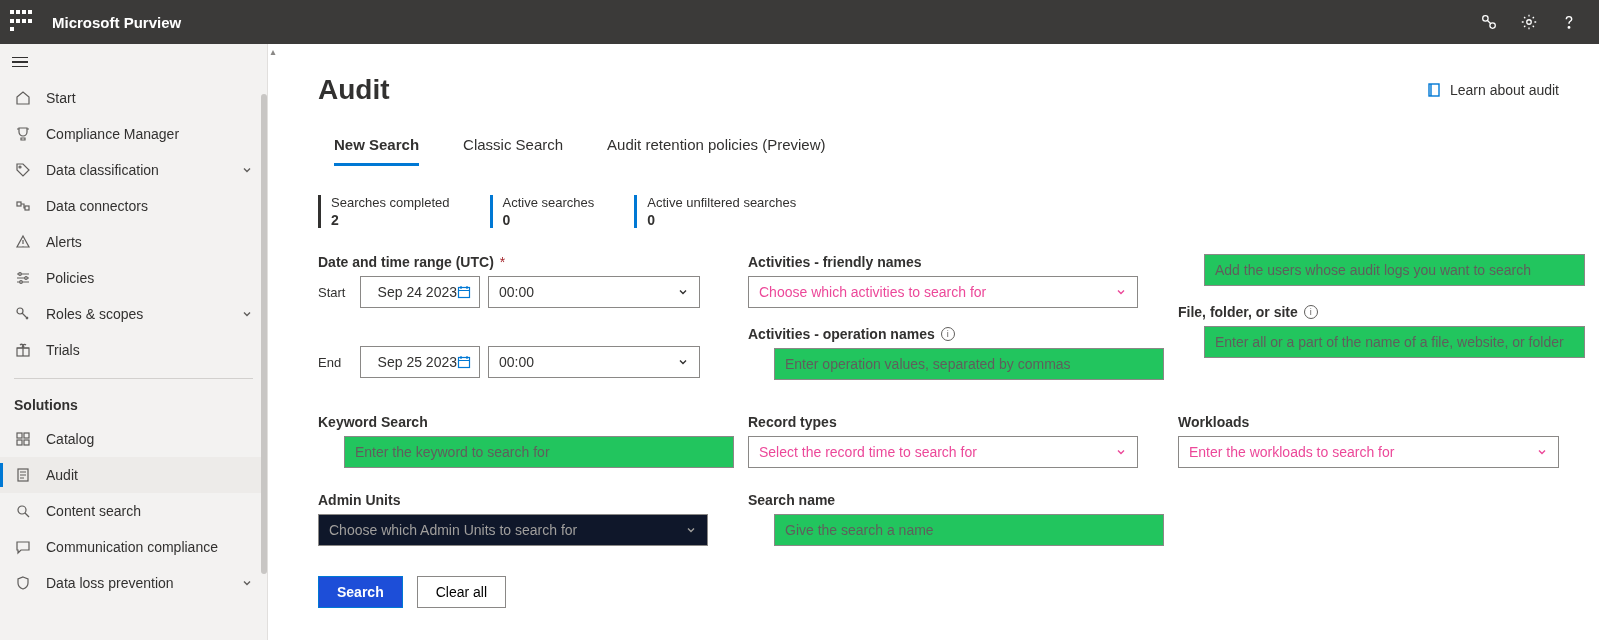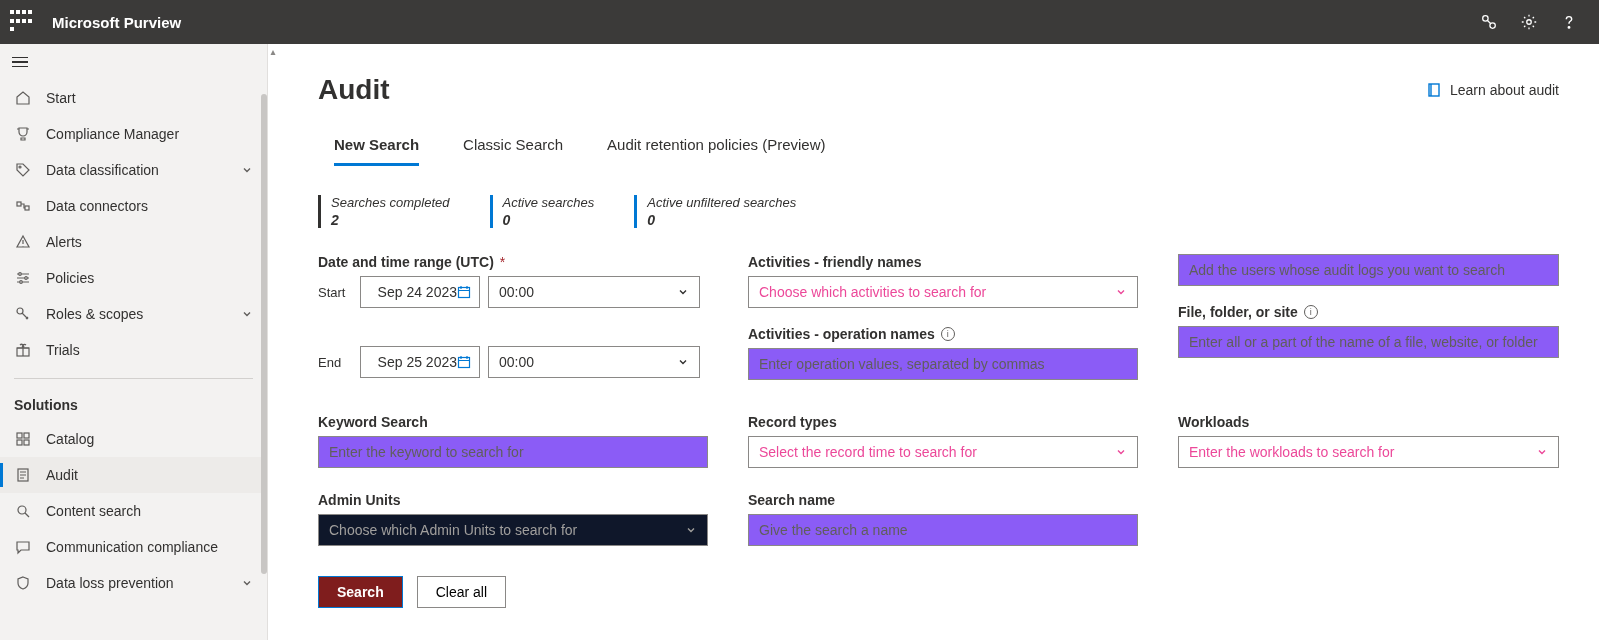--- a/index.html
+++ b/index.html
@@ -36,46 +36,46 @@
 .learn-link { display: flex; align-items: center; gap: 8px; color: #323130; font-size: 14px; cursor: pointer; }
 .learn-icon { color: #0078d4; }
 
 
 .tabs { display: flex; gap: 28px; border-bottom: 1px solid transparent; margin-bottom: 28px; }
 .tab { font-size: 15px; padding: 6px 0 10px 0; cursor: pointer; color: #323130; border-bottom: 3px solid transparent; margin-left: 16px; }
 .tab.active { font-weight: 600; border-bottom-color: #0078d4; }
 
 
 .stats { display: flex; gap: 40px; margin-bottom: 26px; }
-.stat { display: flex; gap: 10px; font-style: italic; }
+.stat { display: flex; gap: 10px; }
 .stat-bar { width: 3px; background: #323130; }
 .stat-bar.blue { background: #0078d4; }
 .stat-text { display: flex; flex-direction: column; gap: 2px; }
 .stat-label { font-size: 13px; color: #323130; }
 .stat-value { font-size: 14px; font-weight: 700; }
 
 
 .form-grid { display: grid; grid-template-columns: 390px 390px 1fr; gap: 24px 40px; align-items: start; }
 .field-label { font-size: 14px; font-weight: 600; margin-bottom: 6px; display: flex; align-items: center; gap: 6px; }
 .req { color: #a4262c; font-weight: 400; }
 .info-icon { width:14px; height:14px; border:1px solid #605e5c; border-radius:50%; display:inline-flex; align-items:center; justify-content:center; font-size:9px; color:#605e5c; font-weight:400; }
-.input { width: 100%; height: 32px; border: 1px solid #8a8886; padding: 0 10px; font-size: 14px; background:#8b5cf6; }
+.input { width: 100%; height: 32px; border: 1px solid #8a8886; padding: 0 10px; font-size: 14px; background:#22c55e;margin-left:26px; }
 .input::placeholder { color: #605e5c; }
 .select { display:flex; align-items:center; justify-content:space-between; width:100%; height:32px; border:1px solid #8a8886; padding:0 10px; font-size:14px; color:#ec4899; background:#fff; cursor:pointer; }
 .select.disabled { background:#0f172a; color:#a19f9d; }
 .date-row { display:flex; align-items:center; gap:8px; margin-bottom:12px; }
 .date-row .row-label { width:34px; font-size:13px; color:#323130; }
 .date-input { width:120px; height:32px; border:1px solid #8a8886; display:flex; align-items:center; justify-content:flex-end; padding:0 8px; font-size:14px; cursor:pointer; }
 .time-select { width:212px; height:32px; border:1px solid #8a8886; display:flex; align-items:center; justify-content:space-between; padding:0 10px; font-size:14px; cursor:pointer; }
 .cal-icon { color:#0078d4; }
 
 
 .button-row { display:flex; gap:14px; margin-top: 6px; }
 .btn { height:32px; padding:0 18px; font-size:14px; border:1px solid #8a8886; background:#fff; cursor:pointer; }
-.btn.primary { background:#7f1d1d; color:#fff; border-color:#0078d4; font-weight:600; }
+.btn.primary { background:#1d4ed8; color:#fff; border-color:#0078d4; font-weight:600; }
 
 svg { display:block; }
 </style>
 </head>
 <body>
 
 <div class="top-header">
   <div class="waffle">
     <span></span>
       <span></span>

